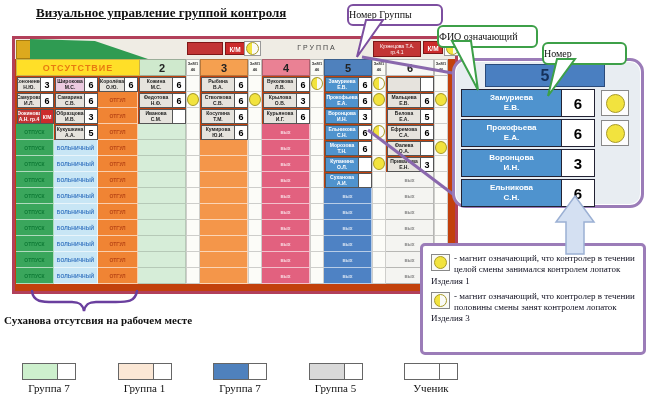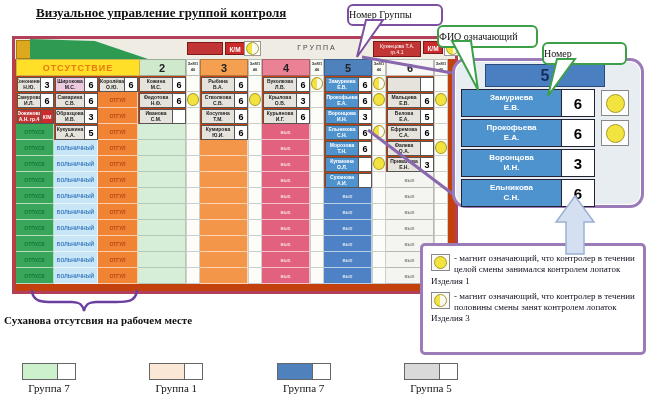--- a/index.html
+++ b/index.html
@@ -649,15 +649,22 @@
         </div>
         <div class="legend-label">Группа 7</div>
       </div>
       <div class="legend-item">
         <div class="sw">
           <div class="swa" style="background: rgb(217, 217, 217);"></div>
           <div class="swb"></div>
         </div>
         <div class="legend-label">Группа 5</div>
       </div>
+      <div class="legend-item">
+        <div class="sw">
+          <div class="swa" style="background: rgb(255, 255, 255);"></div>
+          <div class="swb"></div>
+        </div>
+        <div class="legend-label">Ученик</div>
+      </div>
     </div>
 
 </div>
 
 </body></html>

